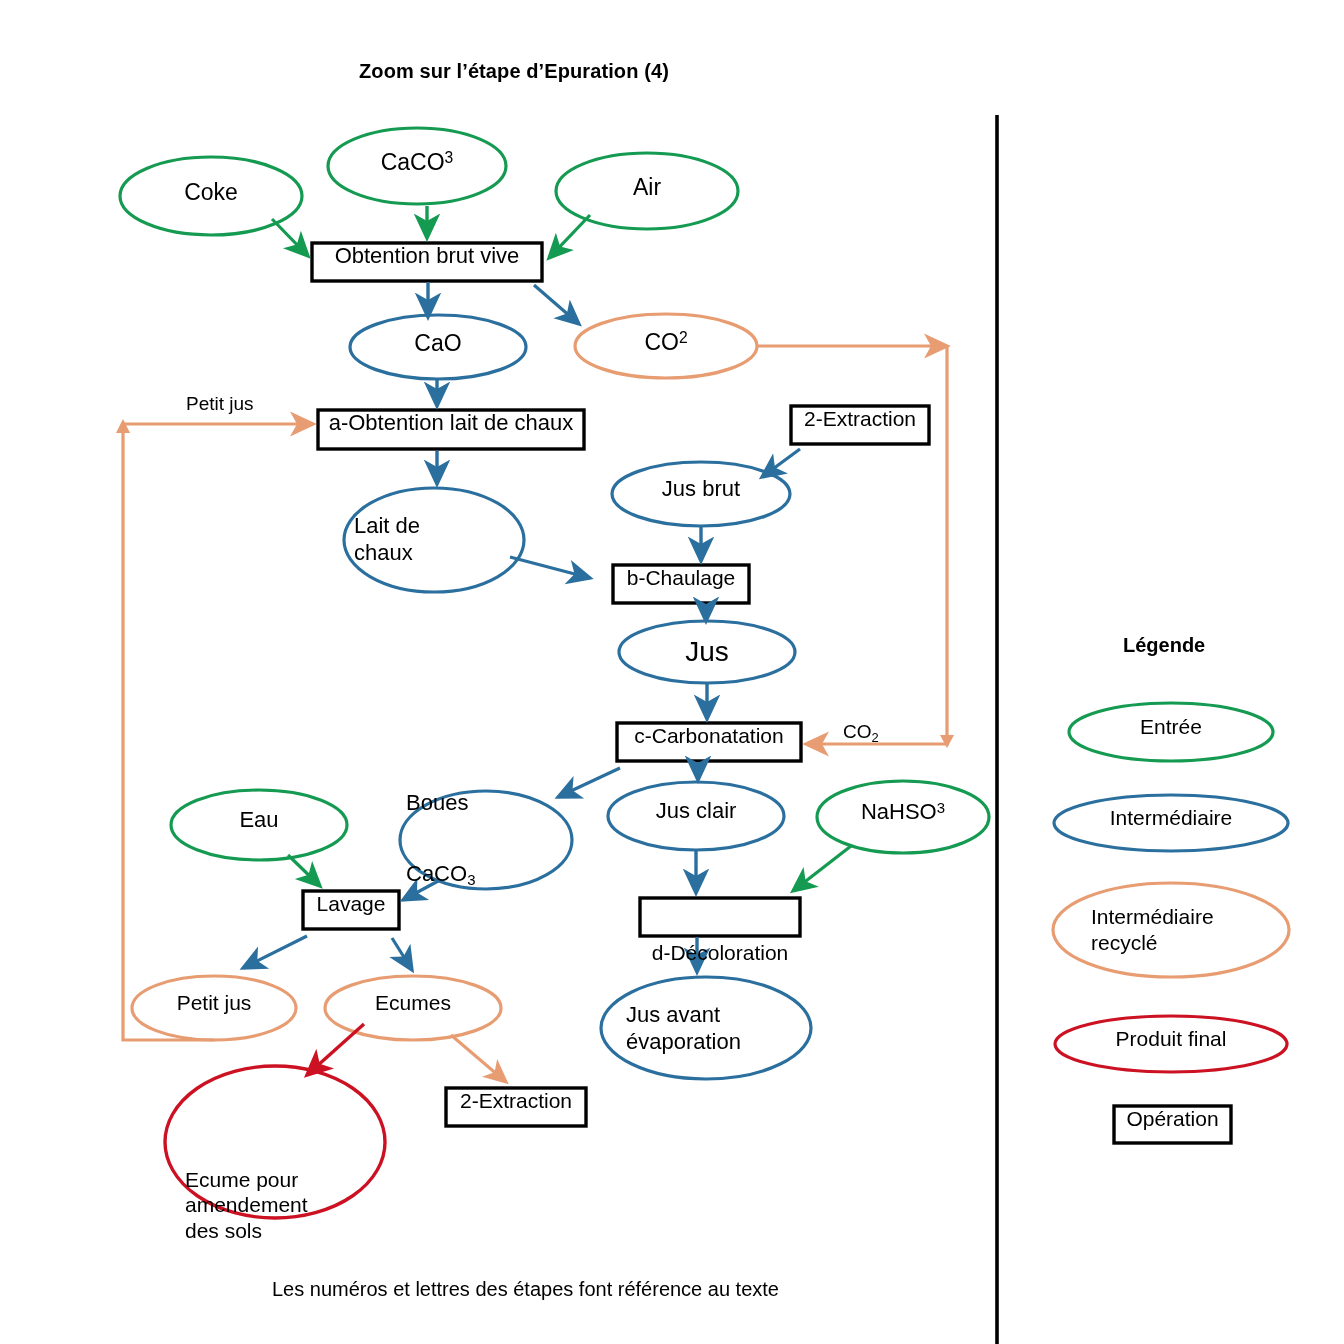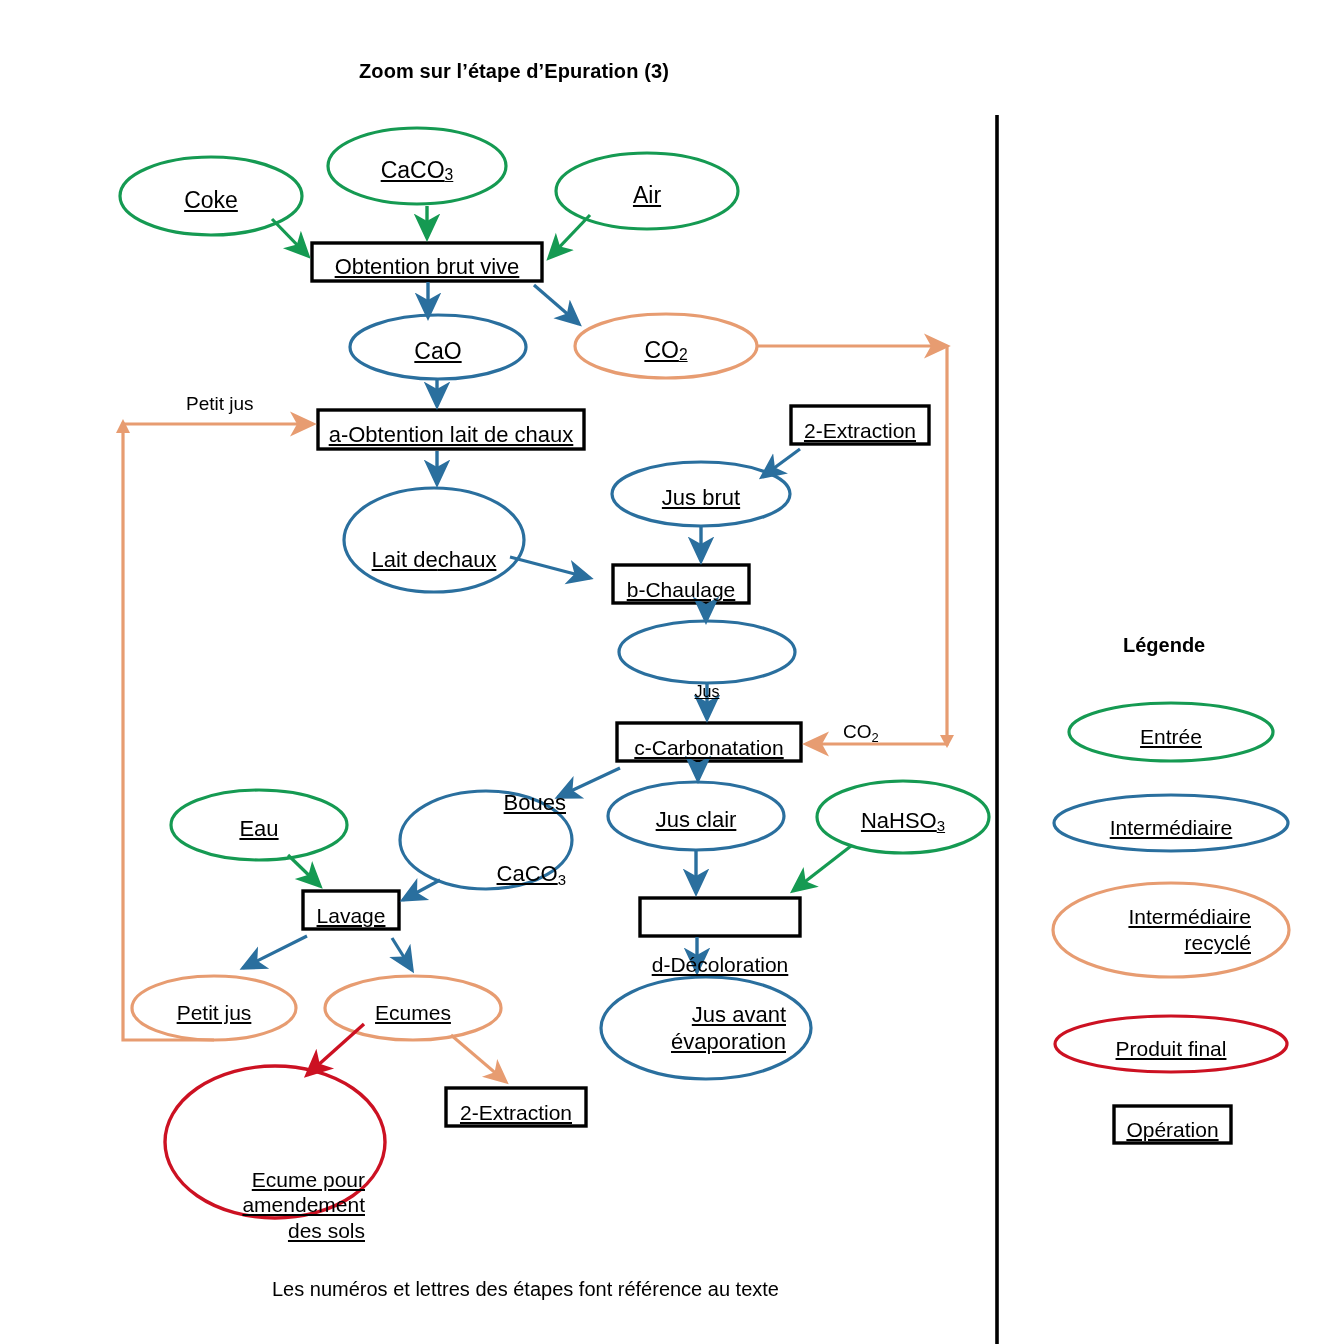--- a/index.html
+++ b/index.html
@@ -1,36 +1,35 @@
 <!DOCTYPE html>
 <html><head>
 <meta charset="utf-8">
 <style>
   html,body{margin:0;padding:0;background:#ffffff;}
   body{width:1344px;height:1344px;font-family:"Liberation Sans",sans-serif;color:#000;}
   #stage{position:relative;width:1344px;height:1344px;overflow:hidden;background:#fff;}
   svg.layer{position:absolute;left:0;top:0;width:1344px;height:1344px;}
   .node-label{
-    position:absolute;display:flex;align-items:flex-end;justify-content:center;
+    position:absolute;display:flex;align-items:flex-start;justify-content:center;
     text-align:center;line-height:1.22;pointer-events:none;
     font-family:"Liberation Sans",sans-serif;
-    text-decoration:underline;
   }
   .ttl{position:absolute;font-weight:bold;font-size:20px;letter-spacing:.1px;}
   .cap{position:absolute;font-size:20px;}
   .edge-lbl{position:absolute;font-size:19px;}
   .lg-title{position:absolute;font-weight:bold;font-size:20px;}
   sub{font-size:.68em;vertical-align:-.28em;}
 </style>
 </head>
 <body>
 
 <div id="stage">
 
-  <div class="ttl" style="left:359px;top:60px;">Zoom sur l’étape d’Epuration (3)</div>
+  <div class="ttl" style="left:359px;top:60px;">Zoom sur l’étape d’Epuration (4)</div>
 
   <svg class="layer" viewBox="0 0 1344 1344">
     <defs>
       <marker id="ahG" markerWidth="9" markerHeight="9" refX="7.2" refY="4.5" orient="auto">
         <path d="M0,0.6 L8.4,4.5 L0,8.4 L2.2,4.5 Z" fill="#159A52"></path>
       </marker>
       <marker id="ahB" markerWidth="9" markerHeight="9" refX="7.2" refY="4.5" orient="auto">
         <path d="M0,0.6 L8.4,4.5 L0,8.4 L2.2,4.5 Z" fill="#2A6F9E"></path>
       </marker>
       <marker id="ahO" markerWidth="9" markerHeight="9" refX="7.2" refY="4.5" orient="auto">
@@ -146,32 +145,32 @@
 
   <div class="node-label" style="left:358px;top:329px;width:160px;height:36px;font-size:23px;">CaO</div>
 
   <div class="node-label" style="left:586px;top:328px;width:160px;height:36px;font-size:23px;">
     <span>CO</span>
       <sub>2</sub>
   </div>
 
   <div class="node-label" style="left:318px;top:410px;width:266px;height:39px;font-size:22px;">a-Obtention lait de chaux</div>
 
-  <div class="node-label" style="left:354px;top:506px;width:160px;height:68px;font-size:22px;">
+  <div class="node-label" style="left:354px;top:506px;width:160px;height:68px;font-size:22px;flex-direction:column;">
     <span>Lait de</span>
     <span>chaux</span>
   </div>
 
   <div class="node-label" style="left:791px;top:406px;width:138px;height:38px;font-size:21px;">2-Extraction</div>
 
   <div class="node-label" style="left:621px;top:476px;width:160px;height:36px;font-size:22px;">Jus brut</div>
 
   <div class="node-label" style="left:613px;top:565px;width:136px;height:38px;font-size:21px;">b-Chaulage</div>
 
-  <div class="node-label" style="left:627px;top:635px;width:160px;height:36px;font-size:16px;margin-top:31px;">Jus</div>
+  <div class="node-label" style="left:627px;top:635px;width:160px;height:36px;font-size:28px;">Jus</div>
 
   <div class="node-label" style="left:617px;top:723px;width:184px;height:38px;font-size:21px;">c-Carbonatation</div>
 
   <div class="node-label" style="left:616px;top:798px;width:160px;height:36px;font-size:22px;">Jus clair</div>
 
   <div class="node-label" style="left:823px;top:799px;width:160px;height:36px;font-size:22px;">
     <span>NaHSO</span>
       <sub>3</sub>
   </div>
 

